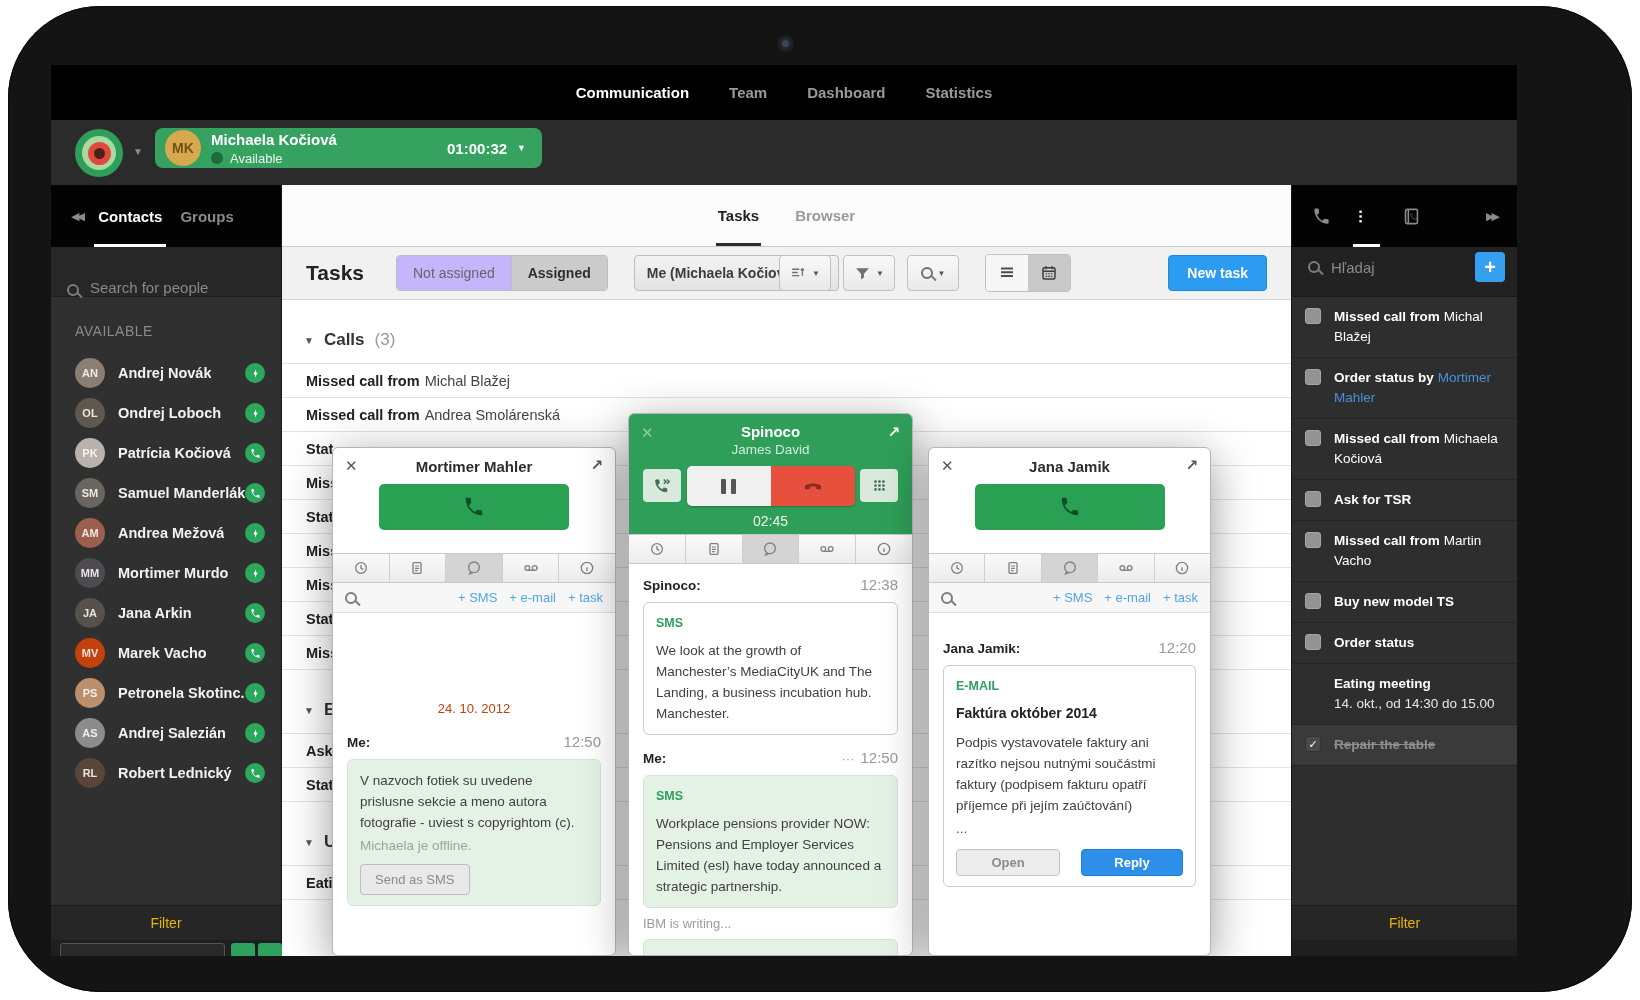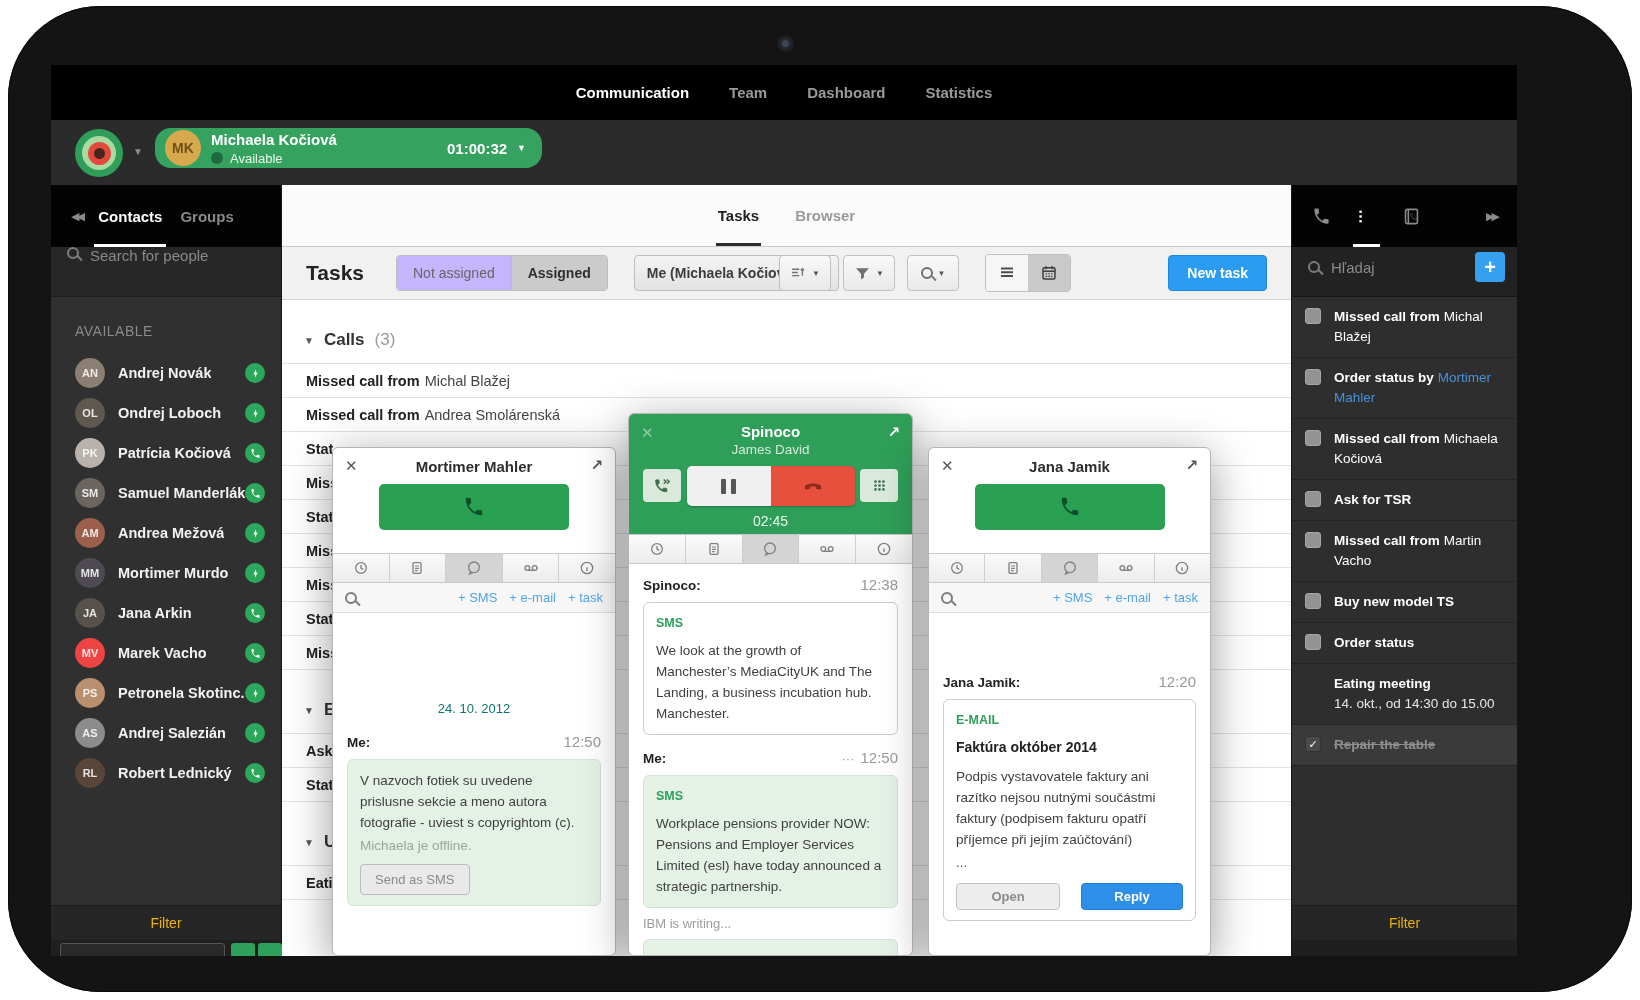--- a/index.html
+++ b/index.html
@@ -18,40 +18,40 @@
   .nav-item{color:#9a9a9a;font-size:15px;font-weight:bold;cursor:pointer}
   .nav-item.on{color:#fff}
 
   
   .userbar{position:absolute;left:0;top:55px;right:0;height:65px;background:#2b2b2b}
   .logo{position:absolute;left:24px;top:9px;width:48px;height:48px;border-radius:50%;background:#2f9e58;display:flex;align-items:center;justify-content:center}
   .logo .l2{width:34px;height:34px;border-radius:50%;background:#a8daa2;display:flex;align-items:center;justify-content:center}
   .logo .l2 .l3{width:23px;height:23px;border-radius:50%;background:#e2493d;display:flex;align-items:center;justify-content:center}
   .logo .l2 .l3 .l4{width:11px;height:11px;border-radius:50%;background:#49241c}
   .logo-caret{position:absolute;left:82px;top:26px;color:#8d8d8d;font-size:10px}
-  .user-panel{position:absolute;left:104px;top:8px;width:387px;height:40px;background:#35a35f;border-radius:16px;display:flex;align-items:center}
+  .user-panel{position:absolute;left:104px;top:8px;width:387px;height:40px;background:#35a35f;border-radius:8px;display:flex;align-items:center}
   .uavatar{width:36px;height:36px;border-radius:50%;background:#d8a84e;color:#6e5117;font-weight:bold;font-size:14px;display:flex;align-items:center;justify-content:center;margin-left:10px}
   .uinfo{margin-left:10px}
   .uname{color:#fff;font-weight:bold;font-size:15px;line-height:18px}
   .ustatus{display:flex;align-items:center;gap:7px;margin-top:2px}
   .udot{width:12px;height:12px;border-radius:50%;background:#1d6b3c;display:inline-block}
   .ustatus span.txt{color:#eaf6ee;font-size:13px}
   .utimer{margin-left:auto;color:#fff;font-weight:bold;font-size:15px}
   .ucaret{color:#fff;font-size:9px;margin:0 16px 0 10px}
 
   .bodyrow{position:absolute;left:0;top:120px;right:0;bottom:0;display:flex}
 
   
   .lsb{width:230px;background:#303030;display:flex;flex-direction:column;position:relative}
   .sb-head{height:62px;background:#030303;position:relative;display:flex;align-items:center;justify-content:center;gap:18px;flex:none}
   .collapse{position:absolute;left:20px;color:#8b8b8b;font-size:11px;letter-spacing:-3px;cursor:pointer}
   .sb-tab{font-size:15px;font-weight:bold;color:#8a8a8a;height:100%;display:flex;align-items:center;position:relative;cursor:pointer}
   .sb-tab.on{color:#fff}
   .sb-tab.on::after{content:"";position:absolute;left:-4px;right:-4px;bottom:0;height:3px;background:#fff}
-  .sb-search{height:50px;background:#272727;border-bottom:1px solid #1d1d1d;display:flex;align-items:flex-start;padding:0 16px;gap:11px;flex:none}
+  .sb-search{height:50px;background:#272727;border-bottom:1px solid #1d1d1d;display:flex;align-items:flex-end;padding:0 16px;gap:11px;flex:none}
   .mag{width:12px;height:12px;border:2px solid #7d7d7d;border-radius:50%;position:relative;flex:none}
   .mag::after{content:"";position:absolute;width:7px;height:2px;background:#7d7d7d;transform:rotate(45deg);right:-6px;bottom:-2px}
   .sb-search input{background:transparent;border:none;outline:none;color:#bdbdbd;font-size:15px;width:160px;font-family:inherit}
   .sb-search input::placeholder{color:#8a8a8a}
   .c-scroll{flex:1;overflow:hidden}
   .grouplab{color:#8a8a8a;font-size:14px;letter-spacing:.5px;margin:26px 0 14px 24px}
   .contact{height:40px;display:flex;align-items:center;padding:0 16px 0 24px;cursor:pointer}
   .cav{width:30px;height:30px;border-radius:50%;color:rgba(255,255,255,.85);font-size:11px;font-weight:bold;display:flex;align-items:center;justify-content:center;flex:none}
   .cname{color:#f2f2f2;font-size:14.5px;font-weight:bold;margin-left:13px;white-space:nowrap;overflow:hidden}
   .cstat{margin-left:auto;width:20px;height:20px;border-radius:50%;background:#2ca85c;display:flex;align-items:center;justify-content:center;flex:none}
@@ -127,21 +127,21 @@
   .callbtn svg{width:22px;height:22px;fill:#0d4f28}
   .p-tabs{height:30px;display:flex;background:linear-gradient(#fafafa,#ececec);border-top:1px solid #c8c8c8;border-bottom:1px solid #c8c8c8;flex:none}
   .p-tabs .pt{flex:1;display:flex;align-items:center;justify-content:center;border-right:1px solid #cfcfcf;cursor:pointer}
   .p-tabs .pt:last-child{border-right:none}
   .p-tabs .pt.sel{background:#d4d4d4}
   .p-tabs svg{width:16px;height:16px;fill:#818181;stroke:#818181}
   .p-links{height:30px;background:#f7f7f7;border-bottom:1px solid #ddd;display:flex;align-items:center;padding:0 12px;gap:12px;font-size:13px;flex:none}
   .p-links .lnk{color:#53a5e6;cursor:pointer}
   .p-links .sp{flex:1}
   .p-chat{flex:1;padding:0 14px;position:relative}
-  .cdate{text-align:center;color:#0f766e;font-size:13px}
+  .cdate{text-align:center;color:#c2410c;font-size:13px}
   .cmeta{display:flex;align-items:baseline;margin-top:17px}
   .cauthor{font-weight:bold;font-size:13.5px;color:#222}
   .ctime{margin-left:auto;color:#999;font-size:15px}
   .cdots{color:#999;font-size:13px;margin-right:6px;margin-left:auto}
   .cdots+.ctime{margin-left:0}
   .bubble{margin-top:9px;border-radius:6px;padding:10px 12px;font-size:13.5px;line-height:21px;color:#3f3f3f}
   .bubble.green{background:#e4f1e5;border:1px solid #d2e5d4}
   .bubble.white{background:#fff;border:1px solid #ccc}
   .tag{color:#2fa05c;font-weight:bold;font-size:12.5px;margin-bottom:6px}
   .offline{color:#9aa49b;margin-top:2px}
@@ -368,21 +368,21 @@
               <div class="cav" style="background: rgb(87, 81, 75);">JA</div>
               <div class="cname">Jana Arkin</div>
               <div class="cstat">
 
                 <svg viewBox="0 0 24 24">
                     <use href="#i-phone"></use>
                   </svg>
               </div>
             </div>
               <div class="contact">
-              <div class="cav" style="background: #ef4444;">MV</div>
+              <div class="cav" style="background: #c2410c;">MV</div>
               <div class="cname">Marek Vacho</div>
               <div class="cstat">
 
                 <svg viewBox="0 0 24 24">
                     <use href="#i-phone"></use>
                   </svg>
               </div>
             </div>
               <div class="contact">
               <div class="cav" style="background: rgb(185, 143, 110);">PS</div>
@@ -850,21 +850,21 @@
           </div>
       </div>
       <div class="p-links">
         <span class="mag"></span>
         <span class="sp"></span>
         <span class="lnk">+ SMS</span>
         <span class="lnk">+ e-mail</span>
         <span class="lnk">+ task</span>
       </div>
       <div class="p-chat">
-        <div class="cmeta" style="margin-top:60px">
+        <div class="cmeta" style="margin-top:26px">
           <span class="cauthor">Jana Jamik:</span>
           <span class="ctime">12:20</span>
         </div>
         <div class="bubble white">
           <div class="tag">E-MAIL</div>
           <div class="subj">Faktúra október 2014</div>
           <div>Podpis vystavovatele faktury ani razítko nejsou nutnými součástmi faktury (podpisem fakturu opatří příjemce při jejím zaúčtování)</div>
           <div class="morequote">...</div>
           <div class="bbtns">
             <div class="openbtn">Open</div>

